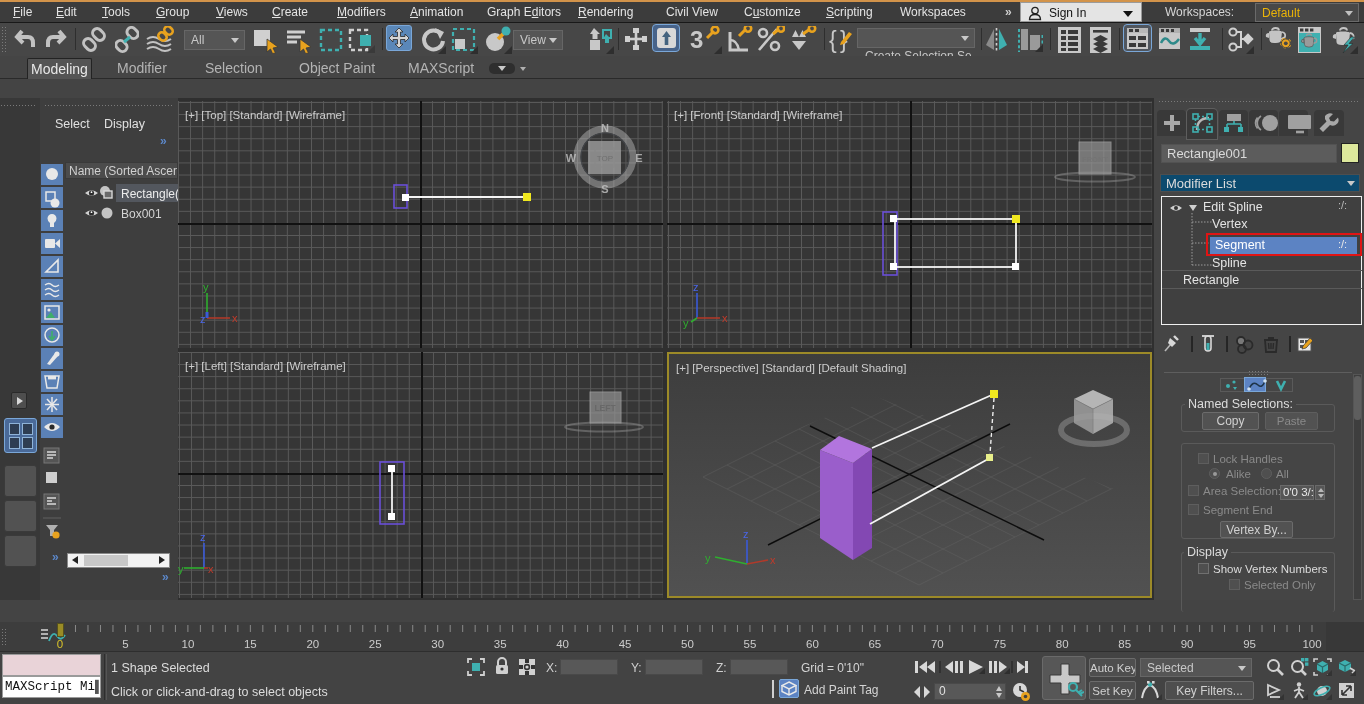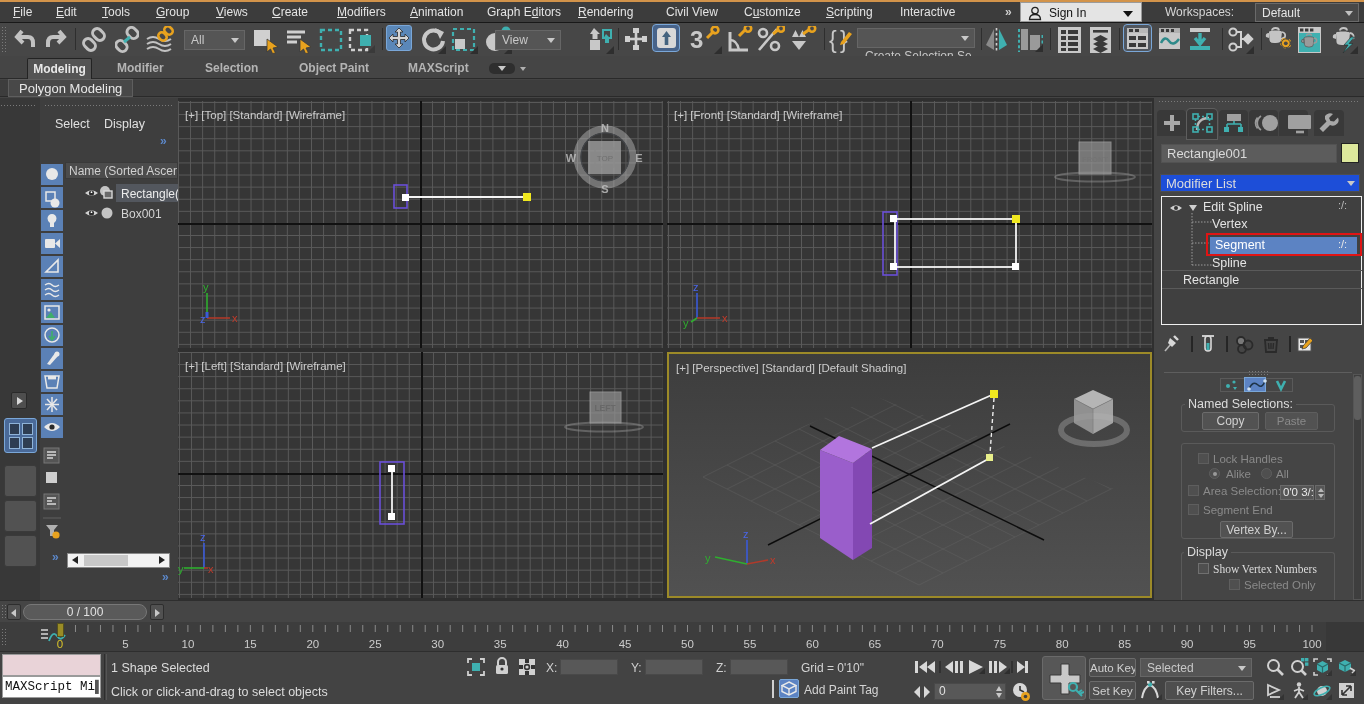--- a/index.html
+++ b/index.html
@@ -14,21 +14,21 @@
 #menubar .mi { position:absolute; top:3px; color:#e4e4e4; font-size:12px; white-space:nowrap; }
 #menusep { left:0; top:22px; width:1364px; height:1px; background:#191919; }
 
 #toolbar { left:0; top:23px; width:1364px; height:33px; background:#474747; }
 .tsep { position:absolute; top:5px; width:1px; height:22px; background:#2e2e2e; }
 .dd { position:absolute; height:20px; background:#555555; border:1px solid #666; color:#c8c8c8; font-size:12px; }
 .dd .arr { position:absolute; right:5px; top:7px; width:0; height:0; border-left:4px solid transparent; border-right:4px solid transparent; border-top:5px solid #c8c8c8; }
 .dothandle { position:absolute; width:6px; background-image:radial-gradient(#7a7a7a 30%, transparent 32%); background-size:3px 3px; }
 
 #ribbontabs { left:0; top:56px; width:1364px; height:23px; background:#454545; border-bottom:1px solid #2a2a2a;}
-.rtab { position:absolute; top:2px; height:21px; line-height:21px; padding:0 14px; color:#b4b4b4; font-size:12px;font-weight:bold; }
+.rtab { position:absolute; top:2px; height:21px; line-height:21px; padding:0 14px; color:#b4b4b4; font-size:14px; }
 .rtab.sel { background:#545454; border:1px solid #232323; border-bottom:none; color:#e8e8e8; border-radius:2px 2px 0 0; }
 #ribbonbody { left:0; top:80px; width:1364px; height:17px; background:#3d3d3d; border-bottom:1px solid #2a2a2a; }
 #pmtab { position:absolute; left:8px; top:-1px; height:18px; line-height:17px; padding:0 10px; background:#484848; border:1px solid #5e5e5e; color:#e8e8e8; font-size:13px; }
 
 #main { left:0; top:98px; width:1316px; height:502px; background:#3a3a3a; }
 #leftrail { left:0; top:0; width:40px; height:502px; background:#383838; }
 #explorer { left:40px; top:0; width:138px; height:502px; background:#3e3e3e; }
 #vparea { left:178px; top:0; width:976px; height:502px; background:#2f2f2f; }
 #cmdpanel { left:1154px; top:0; width:210px; height:502px; background:#454545; }
 .vp { position:absolute; background:#363636; overflow:hidden; }
@@ -54,33 +54,33 @@
     <span class="mi" style="left:156px"><u>G</u>roup</span>
     <span class="mi" style="left:216px"><u>V</u>iews</span>
     <span class="mi" style="left:272px"><u>C</u>reate</span>
     <span class="mi" style="left:337px"><u>M</u>odifiers</span>
     <span class="mi" style="left:410px"><u>A</u>nimation</span>
     <span class="mi" style="left:487px">Graph E<u>d</u>itors</span>
     <span class="mi" style="left:578px"><u>R</u>endering</span>
     <span class="mi" style="left:666px">Civil View</span>
     <span class="mi" style="left:744px">C<u>u</u>stomize</span>
     <span class="mi" style="left:826px"><u>S</u>cripting</span>
-    <span class="mi" style="left:900px">Interactive</span>
+    <span class="mi" style="left:900px">Workspaces</span>
     <span class="mi" style="left:1005px;color:#cfcfcf;font-weight:bold">»</span>
     <div style="position:absolute;left:1020px;top:0px;width:122px;height:20px;background:#e4e4e4;border:1px solid #9a9a9a;padding-left:23px;">
       <svg width="16" height="16" style="position:absolute;left:6px;top:2px" viewBox="0 0 16 16">
           <circle cx="8" cy="5.5" r="3.2" fill="none" stroke="#222" stroke-width="1.3"></circle>
           <path d="M2.5 14.5 C2.5 10.5 5 9.5 8 9.5 C11 9.5 13.5 10.5 13.5 14.5 Z" fill="none" stroke="#222" stroke-width="1.3"></path>
         </svg>
       <span style="position:absolute;left:28px;top:3px;color:#111;font-size:12px;">Sign In</span>
       <div style="position:absolute;right:8px;top:8px;width:0;height:0;border-left:5px solid transparent;border-right:5px solid transparent;border-top:6px solid #111;"></div>
     </div>
     <span class="mi" style="left:1165px;color:#d6d6d6">Workspaces:</span>
     <div style="position:absolute;left:1255px;top:1px;width:104px;height:19px;background:#484848;border:1px solid #6a6a6a;">
-      <span style="position:absolute;left:6px;top:2px;color:#e5e5e5">Default</span>
+      <span style="position:absolute;left:6px;top:2px;color:#eab308">Default</span>
       <div style="position:absolute;right:5px;top:7px;width:0;height:0;border-left:4px solid transparent;border-right:4px solid transparent;border-top:5px solid #c0c0c0;"></div>
     </div>
   </div>
   <div id="menusep" class="abs"></div>
   <div id="toolbar" class="abs">
     <div class="dothandle" style="left:1px;top:3px;height:27px;"></div>
     <svg class="abs" style="left:12px;top:5px" width="26" height="24" viewBox="0 0 26 24">
         <path d="M10 3 L5 9 L11 15" fill="none" stroke="#c2c2c2" stroke-width="4"></path>
         <path d="M5 9 L16 9 Q21 9 21 15 L21 19" fill="none" stroke="#c2c2c2" stroke-width="4"></path>
       </svg>
@@ -151,21 +151,21 @@
         <rect x="3" y="3" width="21" height="21" fill="none" stroke="#3fb0b0" stroke-width="2.2" stroke-dasharray="4 3"></rect>
         <rect x="5" y="13" width="10" height="10" fill="#c8c8c8"></rect>
         <path d="M28 28 L20 28 L28 20 Z" fill="#2e2e2e"></path>
       </svg>
     <svg class="abs" style="left:484px;top:3px" width="28" height="28" viewBox="0 0 28 28">
         <circle cx="11" cy="16" r="9" fill="#c8c8c8"></circle>
         <path d="M14 13 L22 5" stroke="#e8a21e" stroke-width="3.5"></path>
         <circle cx="22" cy="5" r="4.5" fill="#3fb0b0"></circle>
         <path d="M28 28 L20 28 L28 20 Z" fill="#2e2e2e"></path>
       </svg>
-    <div class="dd" style="left:495px;top:7px;width:66px;">
+    <div class="dd" style="left:513px;top:7px;width:50px;">
         <span style="position:absolute;left:6px;top:2px;">View</span>
         <span class="arr"></span>
       </div>
     <svg class="abs" style="left:586px;top:3px" width="28" height="28" viewBox="0 0 28 28">
         <path d="M8 2 L14 8 L11.5 8 L11.5 13 L6.5 13 L6.5 8 L4 8 Z" fill="#c8c8c8"></path>
         <rect x="4" y="14" width="10" height="10" fill="#c8c8c8"></rect>
         <path d="M20 8 L25 13 L23 13 L23 17 L19 17 L19 13 L17 13 Z" fill="#3fb0b0"></path>
         <rect x="17" y="4" width="8" height="8" fill="none" stroke="#3fb0b0" stroke-width="2"></rect>
         <path d="M28 28 L20 28 L28 20 Z" fill="#2e2e2e"></path>
       </svg>
@@ -335,23 +335,20 @@
   <div id="ribbontabs" class="abs">
     <span class="rtab sel" style="left:27px;width:65px;text-align:center;padding:0;">Modeling</span>
     <span class="rtab" style="left:103px;">Modifier</span>
     <span class="rtab" style="left:191px;">Selection</span>
     <span class="rtab" style="left:285px;">Object Paint</span>
     <span class="rtab" style="left:394px;">MAXScript</span>
     <div style="position:absolute;left:489px;top:7px;width:26px;height:11px;background:#2e2e2e;border-radius:5px;"></div>
     <div style="position:absolute;left:498px;top:10px;width:0;height:0;border-left:4px solid transparent;border-right:4px solid transparent;border-top:5px solid #c8c8c8;"></div>
     <div style="position:absolute;left:520px;top:11px;width:0;height:0;border-left:3px solid transparent;border-right:3px solid transparent;border-top:4px solid #b0b0b0;"></div>
   </div>
-  <div id="ribbonbody" class="abs">
-      <div id="pmtab">Polygon Modeling</div>
-    </div>
   <div id="main" class="abs">
     <div id="leftrail" class="abs">
       <div class="dothandle" style="left:0px;top:6px;width:37px;height:4px;"></div>
       <div class="abs" style="left:11px;top:294px;width:16px;height:17px;background:#4e4e4e;border:1px solid #2a2a2a;border-radius:2px;">
           <div style="position:absolute;left:5px;top:4px;width:0;height:0;border-top:4.5px solid transparent;border-bottom:4.5px solid transparent;border-left:6px solid #d8d8d8;"></div>
         </div>
       <div class="abs" style="left:4px;top:320px;width:33px;height:35px;background:#4a6a99;border:1px solid #7aa7d8;border-radius:3px;">
         <div style="position:absolute;left:4px;top:4px;width:11px;height:12px;background:#2e3d52;border:1px solid #8fb3d8;"></div>
         <div style="position:absolute;left:17px;top:4px;width:11px;height:12px;background:#2e3d52;border:1px solid #8fb3d8;"></div>
         <div style="position:absolute;left:4px;top:18px;width:11px;height:12px;background:#2e3d52;border:1px solid #8fb3d8;"></div>
@@ -636,21 +633,21 @@
             <path d="M139 22 L147 22" stroke="#a0a0a0" stroke-width="2.6"></path>
           </g>
         <g>
             <path d="M168 6 a6 6 0 0 1 8 -2 l-4 4 1.5 3 3.5 0.5 4-4 a6 6 0 0 1 -2.5 7.5 6 6 0 0 1 -5.5 0 l-7 7 -3.5-3.5 7-7 a6 6 0 0 1 -1.5 -5.5 Z" fill="#a8a8a8"></path>
           </g>
       </svg>
 
       <div class="abs" style="left:7px;top:46px;width:176px;height:19px;background:#5c5c5c;border:1px solid #525252;color:#dadada;padding:1px 0 0 5px;font-size:13px;">Rectangle001</div>
       <div class="abs" style="left:187px;top:45px;width:18px;height:20px;background:#dde89c;border:1px solid #222;"></div>
 
-      <div class="abs" style="left:6px;top:76px;width:200px;height:18px;background:#1d4ed8;border:1px solid #4e4e4e;color:#dcdcdc;padding:1px 0 0 5px;font-size:13px;">Modifier List<div style="position:absolute;right:4px;top:6px;width:0;height:0;border-left:4px solid transparent;border-right:4px solid transparent;border-top:5px solid #c8c8c8;"></div></div>
+      <div class="abs" style="left:6px;top:76px;width:200px;height:18px;background:#0c4a6e;border:1px solid #4e4e4e;color:#dcdcdc;padding:1px 0 0 5px;font-size:13px;">Modifier List<div style="position:absolute;right:4px;top:6px;width:0;height:0;border-left:4px solid transparent;border-right:4px solid transparent;border-top:5px solid #c8c8c8;"></div></div>
 
       <div class="abs" style="left:7px;top:98px;width:201px;height:129px;background:#404040;border:1.5px solid #f0f0f0;">
         <svg class="abs" style="left:7px;top:5px" width="30" height="12" viewBox="0 0 30 12">
             <path d="M1 6 Q7 0.5 13 6 Q7 11.5 1 6 Z" fill="#cfcfcf"></path>
             <circle cx="7" cy="6" r="2" fill="#333"></circle>
             <path d="M20 3 L28 3 L24 9 Z" fill="#cfcfcf"></path>
           </svg>
         <span class="abs" style="left:41px;top:3px;color:#e4e4e4;font-size:12.5px;">Edit Spline</span>
         <span class="abs" style="left:176px;top:2px;color:#b8b8b8;font-size:11px;">:/:</span>
         <path></path>
@@ -755,37 +752,27 @@
           <div style="position:absolute;left:1.5px;top:2px;width:0;height:0;border-left:3px solid transparent;border-right:3px solid transparent;border-bottom:4px solid #b8b8b8;"></div>
           <div style="position:absolute;left:1.5px;top:8px;width:0;height:0;border-left:3px solid transparent;border-right:3px solid transparent;border-top:4px solid #b8b8b8;"></div>
         </div>
       <div class="chk" style="left:34px;top:406px;border-color:#5e5e5e;"></div>
         <span class="abs graytxt" style="left:49px;top:406px;">Segment End</span>
       <div class="cpbtn" style="left:66px;top:423px;width:73px;height:17px;line-height:16px;">Vertex By...</div>
 
       <div class="group" style="left:27px;top:454px;width:154px;height:60px;border-bottom:none;"></div>
       <div class="abs" style="left:30px;top:447px;background:#454545;padding:0 3px;color:#dcdcdc;font-size:12.5px;">Display</div>
       <div class="chk" style="left:44px;top:465px;"></div>
-        <span class="abs" style="left:59px;top:465px;color:#dcdcdc;font-size:11.5px;font-family:Liberation Serif, serif;">Show Vertex Numbers</span>
+        <span class="abs" style="left:59px;top:465px;color:#dcdcdc;font-size:11.5px;">Show Vertex Numbers</span>
       <div class="chk" style="left:75px;top:481px;border-color:#5e5e5e;"></div>
         <span class="abs graytxt" style="left:90px;top:481px;">Selected Only</span>
 
       <div class="abs" style="left:199px;top:276px;width:9px;height:226px;background:#3e3e3e;border:1px solid #555;"></div>
       <div class="abs" style="left:200px;top:278px;width:7px;height:44px;background:#5e5e5e;border-radius:3px;"></div>
     </div>
-  </div>
-  <div id="timeslider" class="abs" style="left:0;top:600px;width:1364px;height:22px;background:#454545;border-top:1px solid #2e2e2e;">
-    <div class="dothandle" style="left:1px;top:3px;height:16px;"></div>
-    <div class="abs" style="left:7px;top:3px;width:14px;height:16px;background:#515151;border:1px solid #2e2e2e;border-radius:2px;">
-        <div style="position:absolute;left:3px;top:3.5px;width:0;height:0;border-top:4px solid transparent;border-bottom:4px solid transparent;border-right:5px solid #c8c8c8;"></div>
-      </div>
-    <div class="abs" style="left:23px;top:3px;width:124px;height:16px;background:#5a5a5a;border:1px solid #777;border-radius:8px;color:#e2e2e2;text-align:center;line-height:15px;font-size:12px;">0 / 100</div>
-    <div class="abs" style="left:150px;top:3px;width:14px;height:16px;background:#515151;border:1px solid #2e2e2e;border-radius:2px;">
-        <div style="position:absolute;left:4px;top:3.5px;width:0;height:0;border-top:4px solid transparent;border-bottom:4px solid transparent;border-left:5px solid #c8c8c8;"></div>
-      </div>
   </div>
   <div id="trackbar" class="abs" style="left:0;top:622px;width:1364px;height:30px;background:#3d3d3d;border-bottom:1px solid #2e2e2e;">
     <div class="dothandle" style="left:1px;top:6px;height:18px;"></div>
     <svg class="abs" style="left:40px;top:6px" width="26" height="18" viewBox="0 0 26 18">
         <g stroke="#b0b0b0" stroke-width="1.8">
           <path d="M1 2 L8 2 M1 6 L8 6 M1 10 L8 10"></path>
         </g>
         <path d="M9 13 Q13 2 17 8 T25 7" fill="none" stroke="#3fb0b0" stroke-width="1.8"></path>
       </svg>
     <svg id="ticks" class="abs" style="left:0;top:0" width="1364" height="30">

